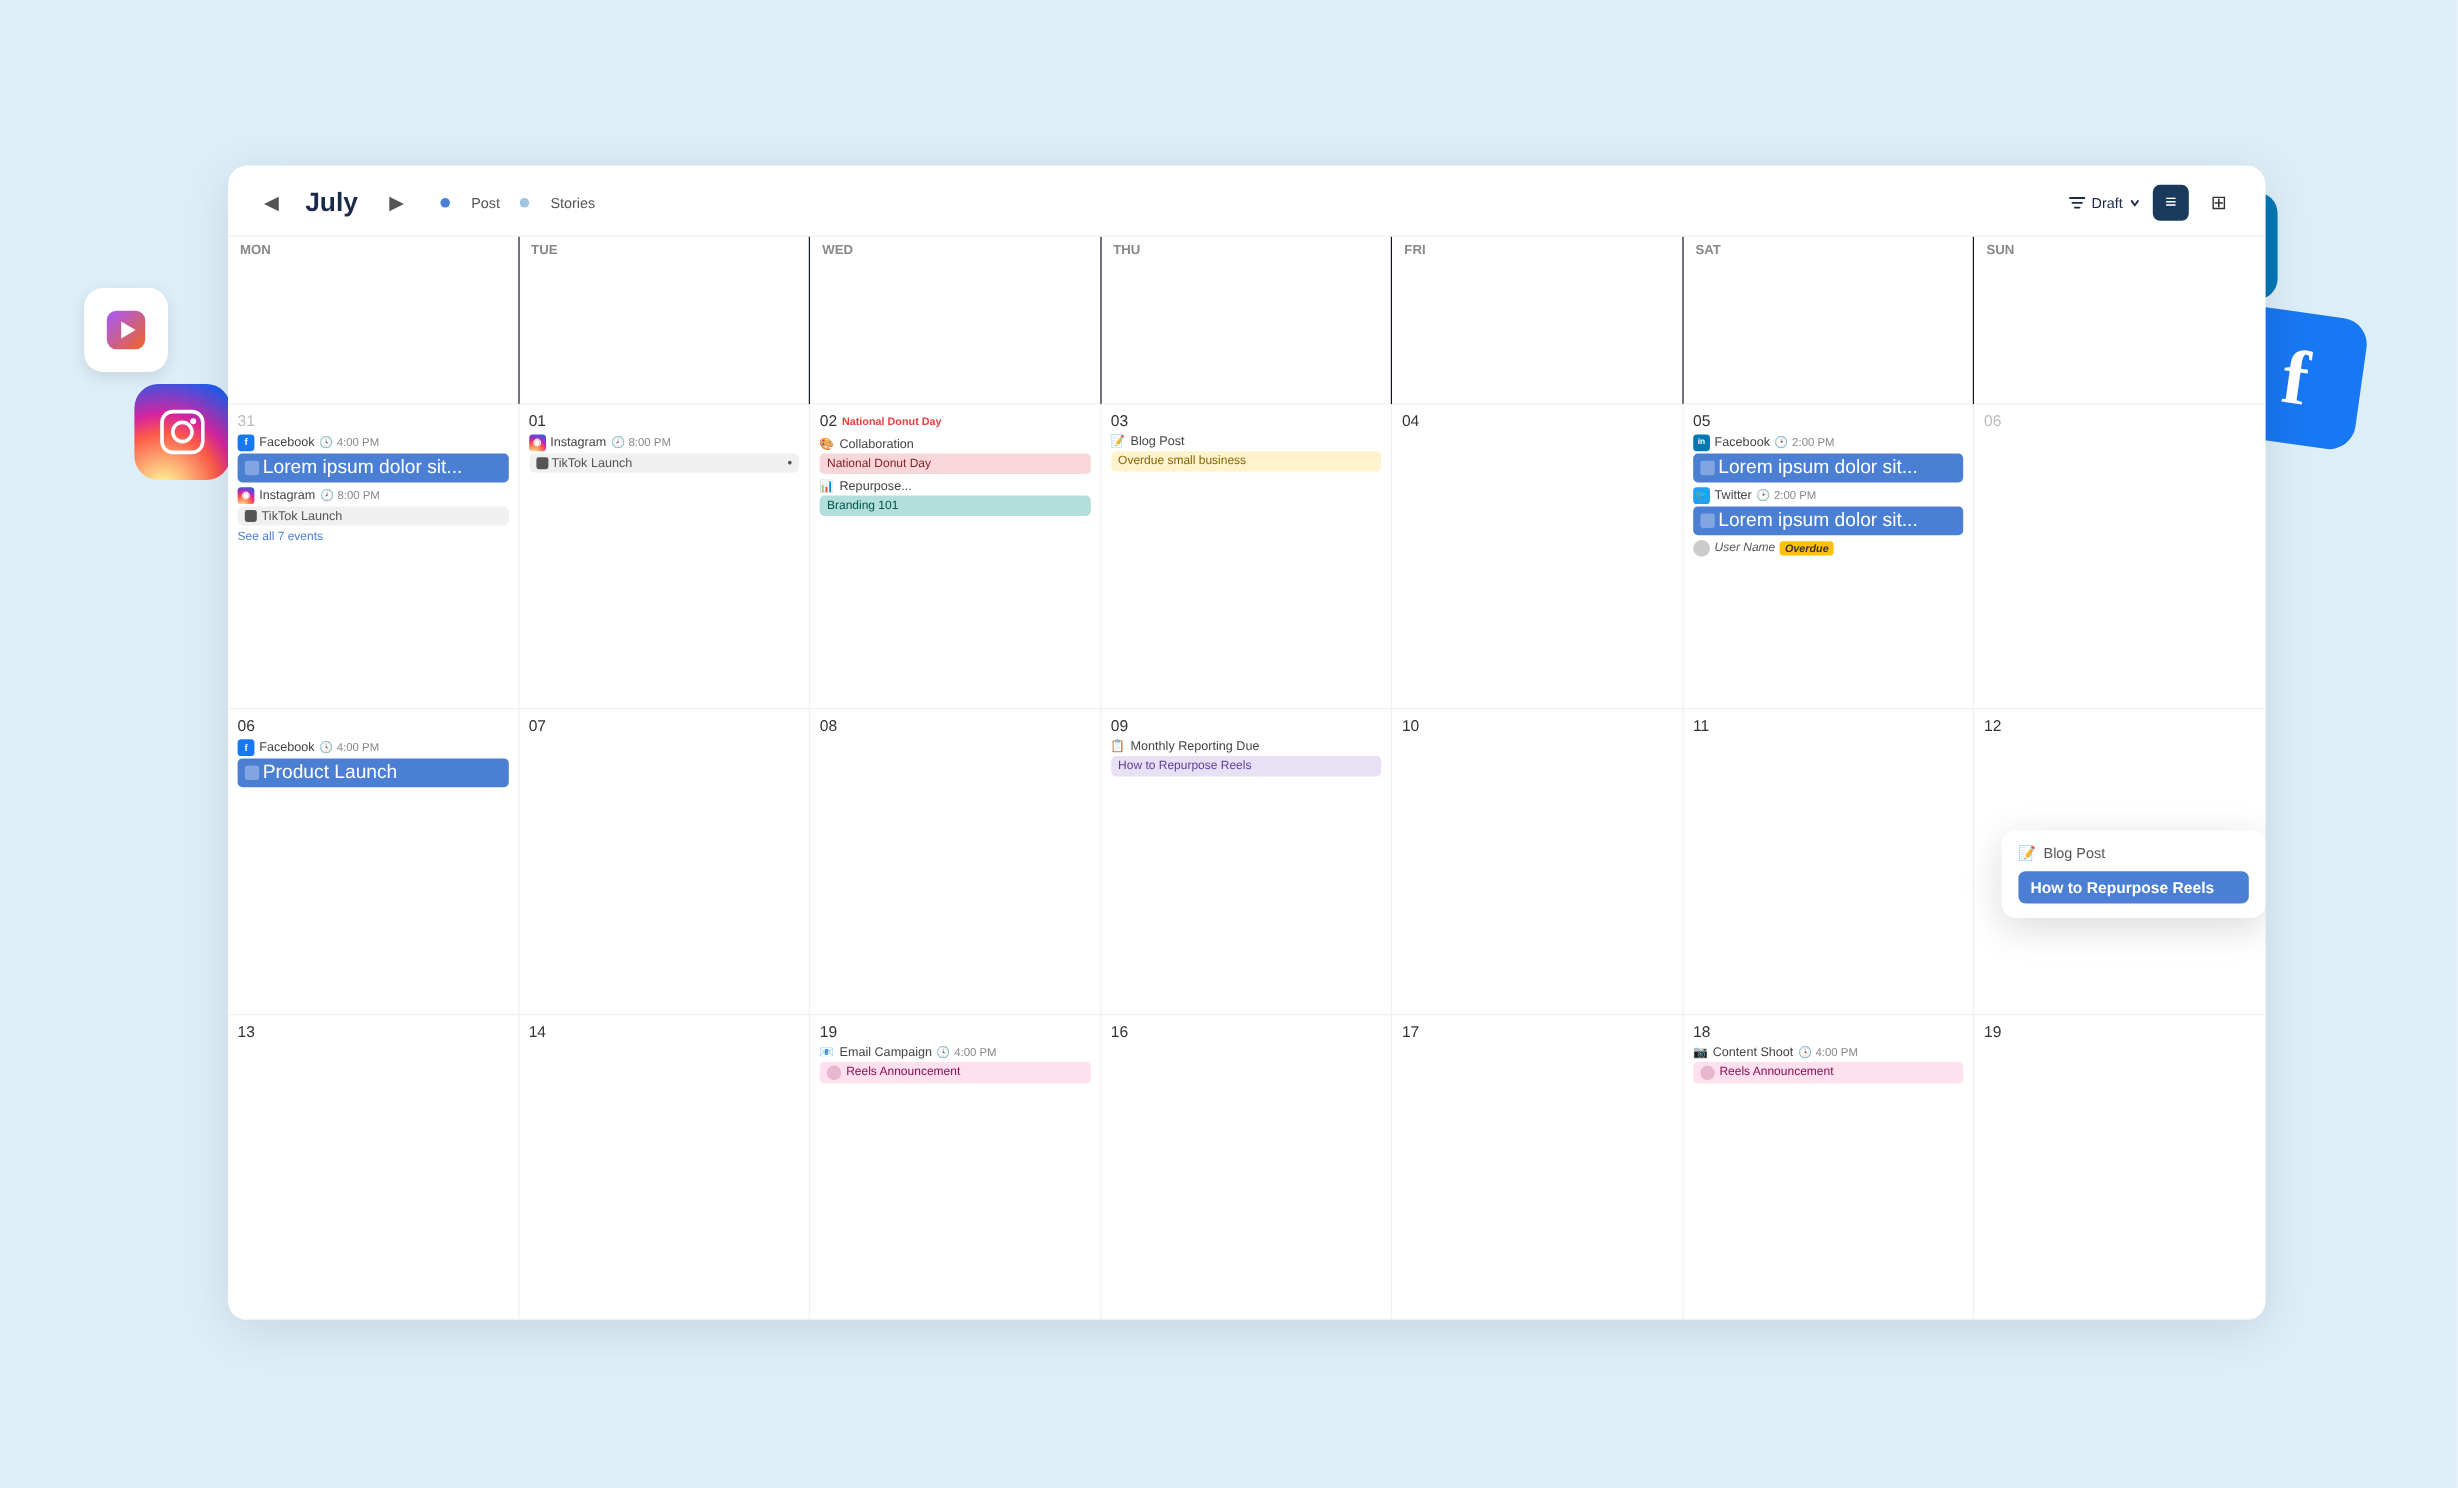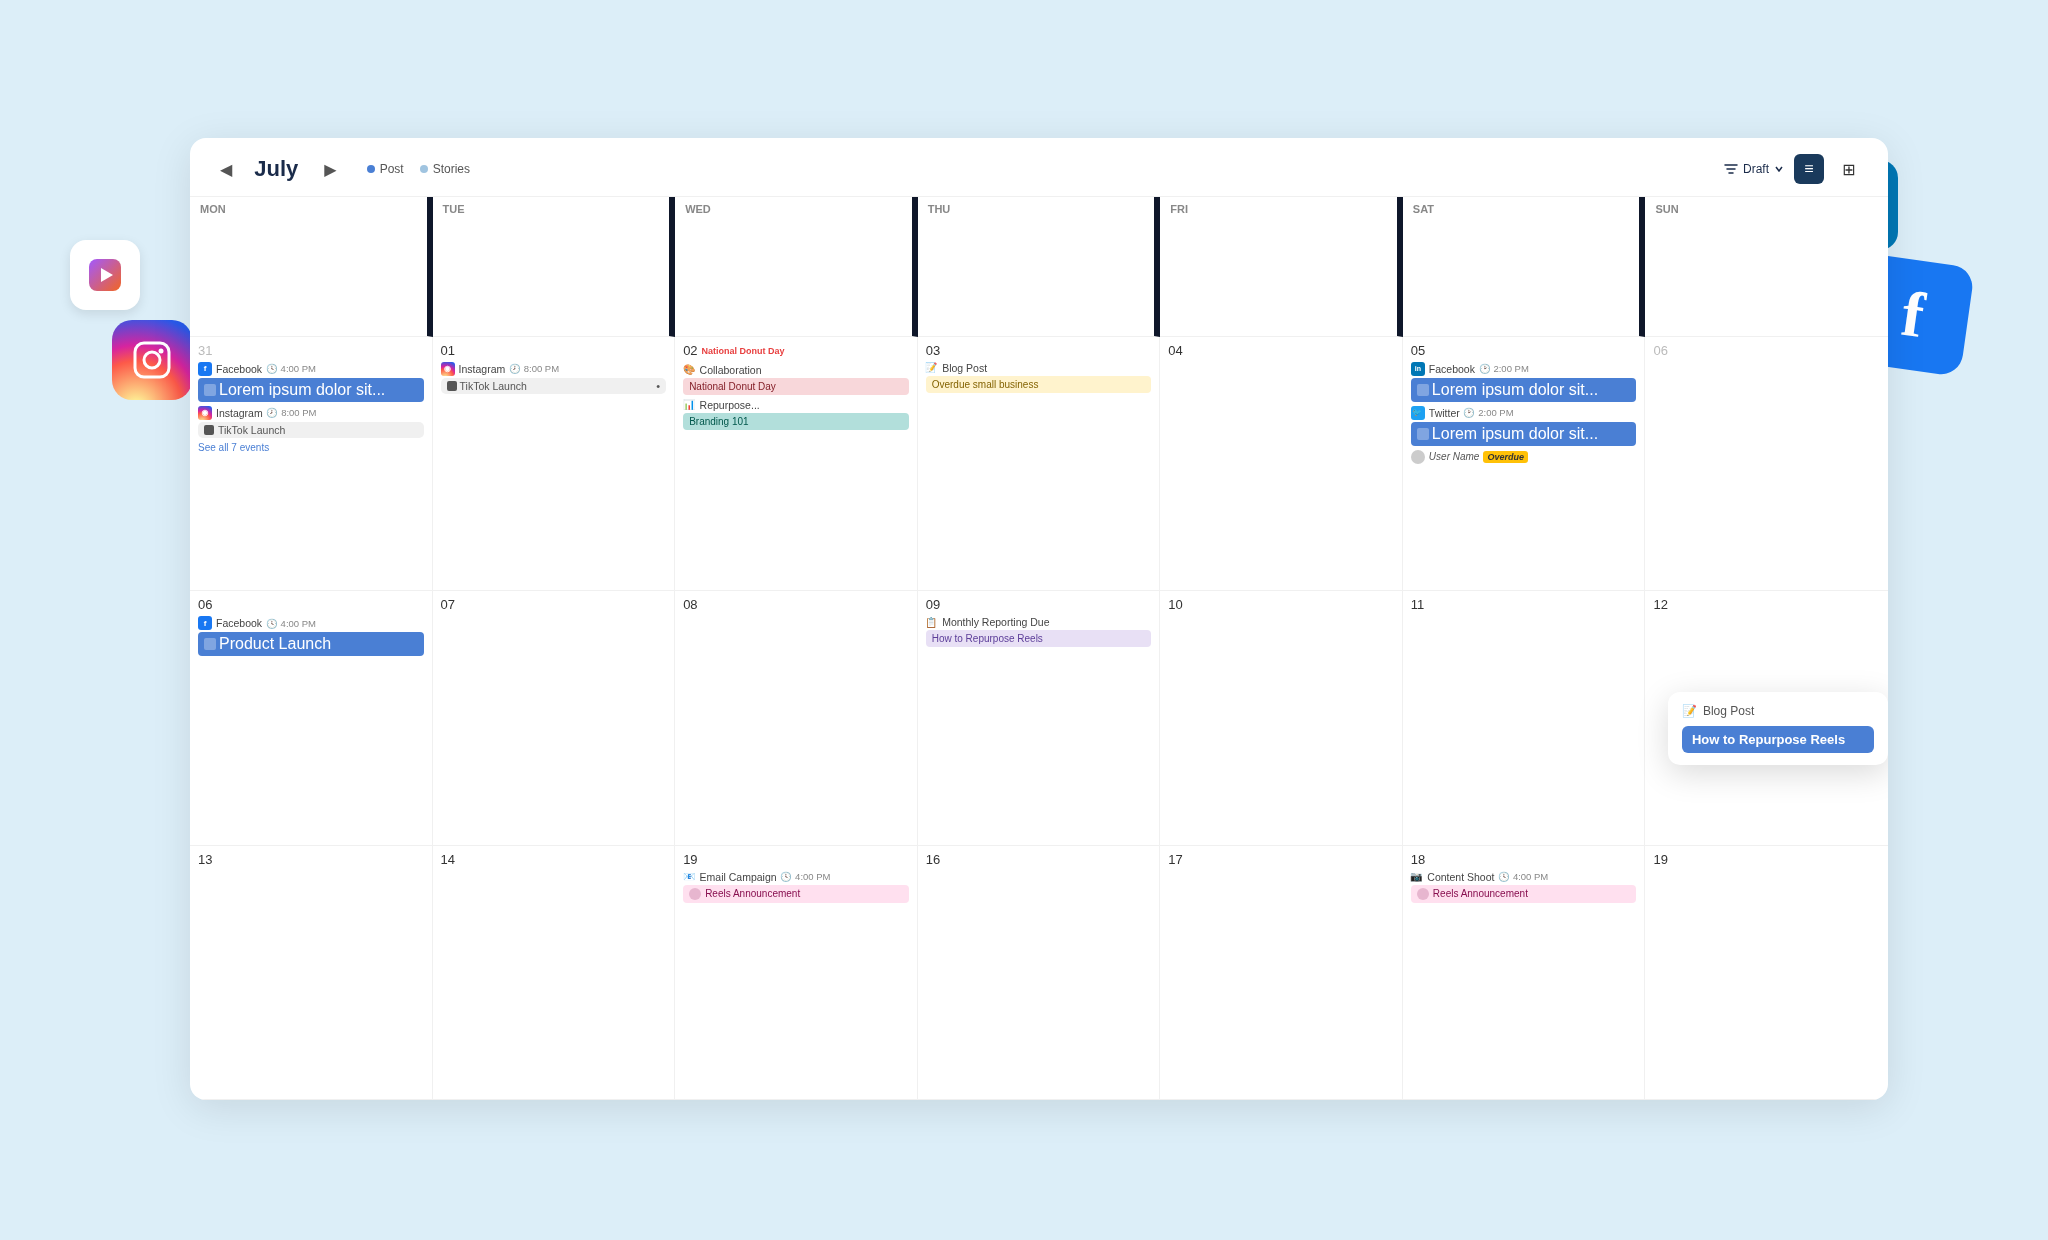--- a/index.html
+++ b/index.html
@@ -123,21 +123,21 @@
     .legend {
       display: flex;
       gap: 16px;
       margin-left: 8px;
       align-items: center;
     }
 
     .legend-item {
       display: flex;
       align-items: center;
-      gap: 5px;
+      gap: 18px;
       font-size: 12px;
       color: #555;
     }
 
     .legend-dot {
       width: 8px;
       height: 8px;
       border-radius: 50%;
     }
 
@@ -185,21 +185,21 @@
     }
 
     
     .day-header {
       font-size: 11px;
       font-weight: 600;
       color: #888;
       padding: 6px 10px;
       text-transform: uppercase;
       border-bottom: 1px solid #f0f0f0;
-      border-right: 6px solid #0f172a;
+      border-right: 1px solid #0f172a;
     }
 
     
     .day-cell {
       border-right: 1px solid #f0f0f0;
       border-bottom: 1px solid #f0f0f0;
       padding: 6px 8px;
       min-height: 140px;
       position: relative;
       vertical-align: top;

